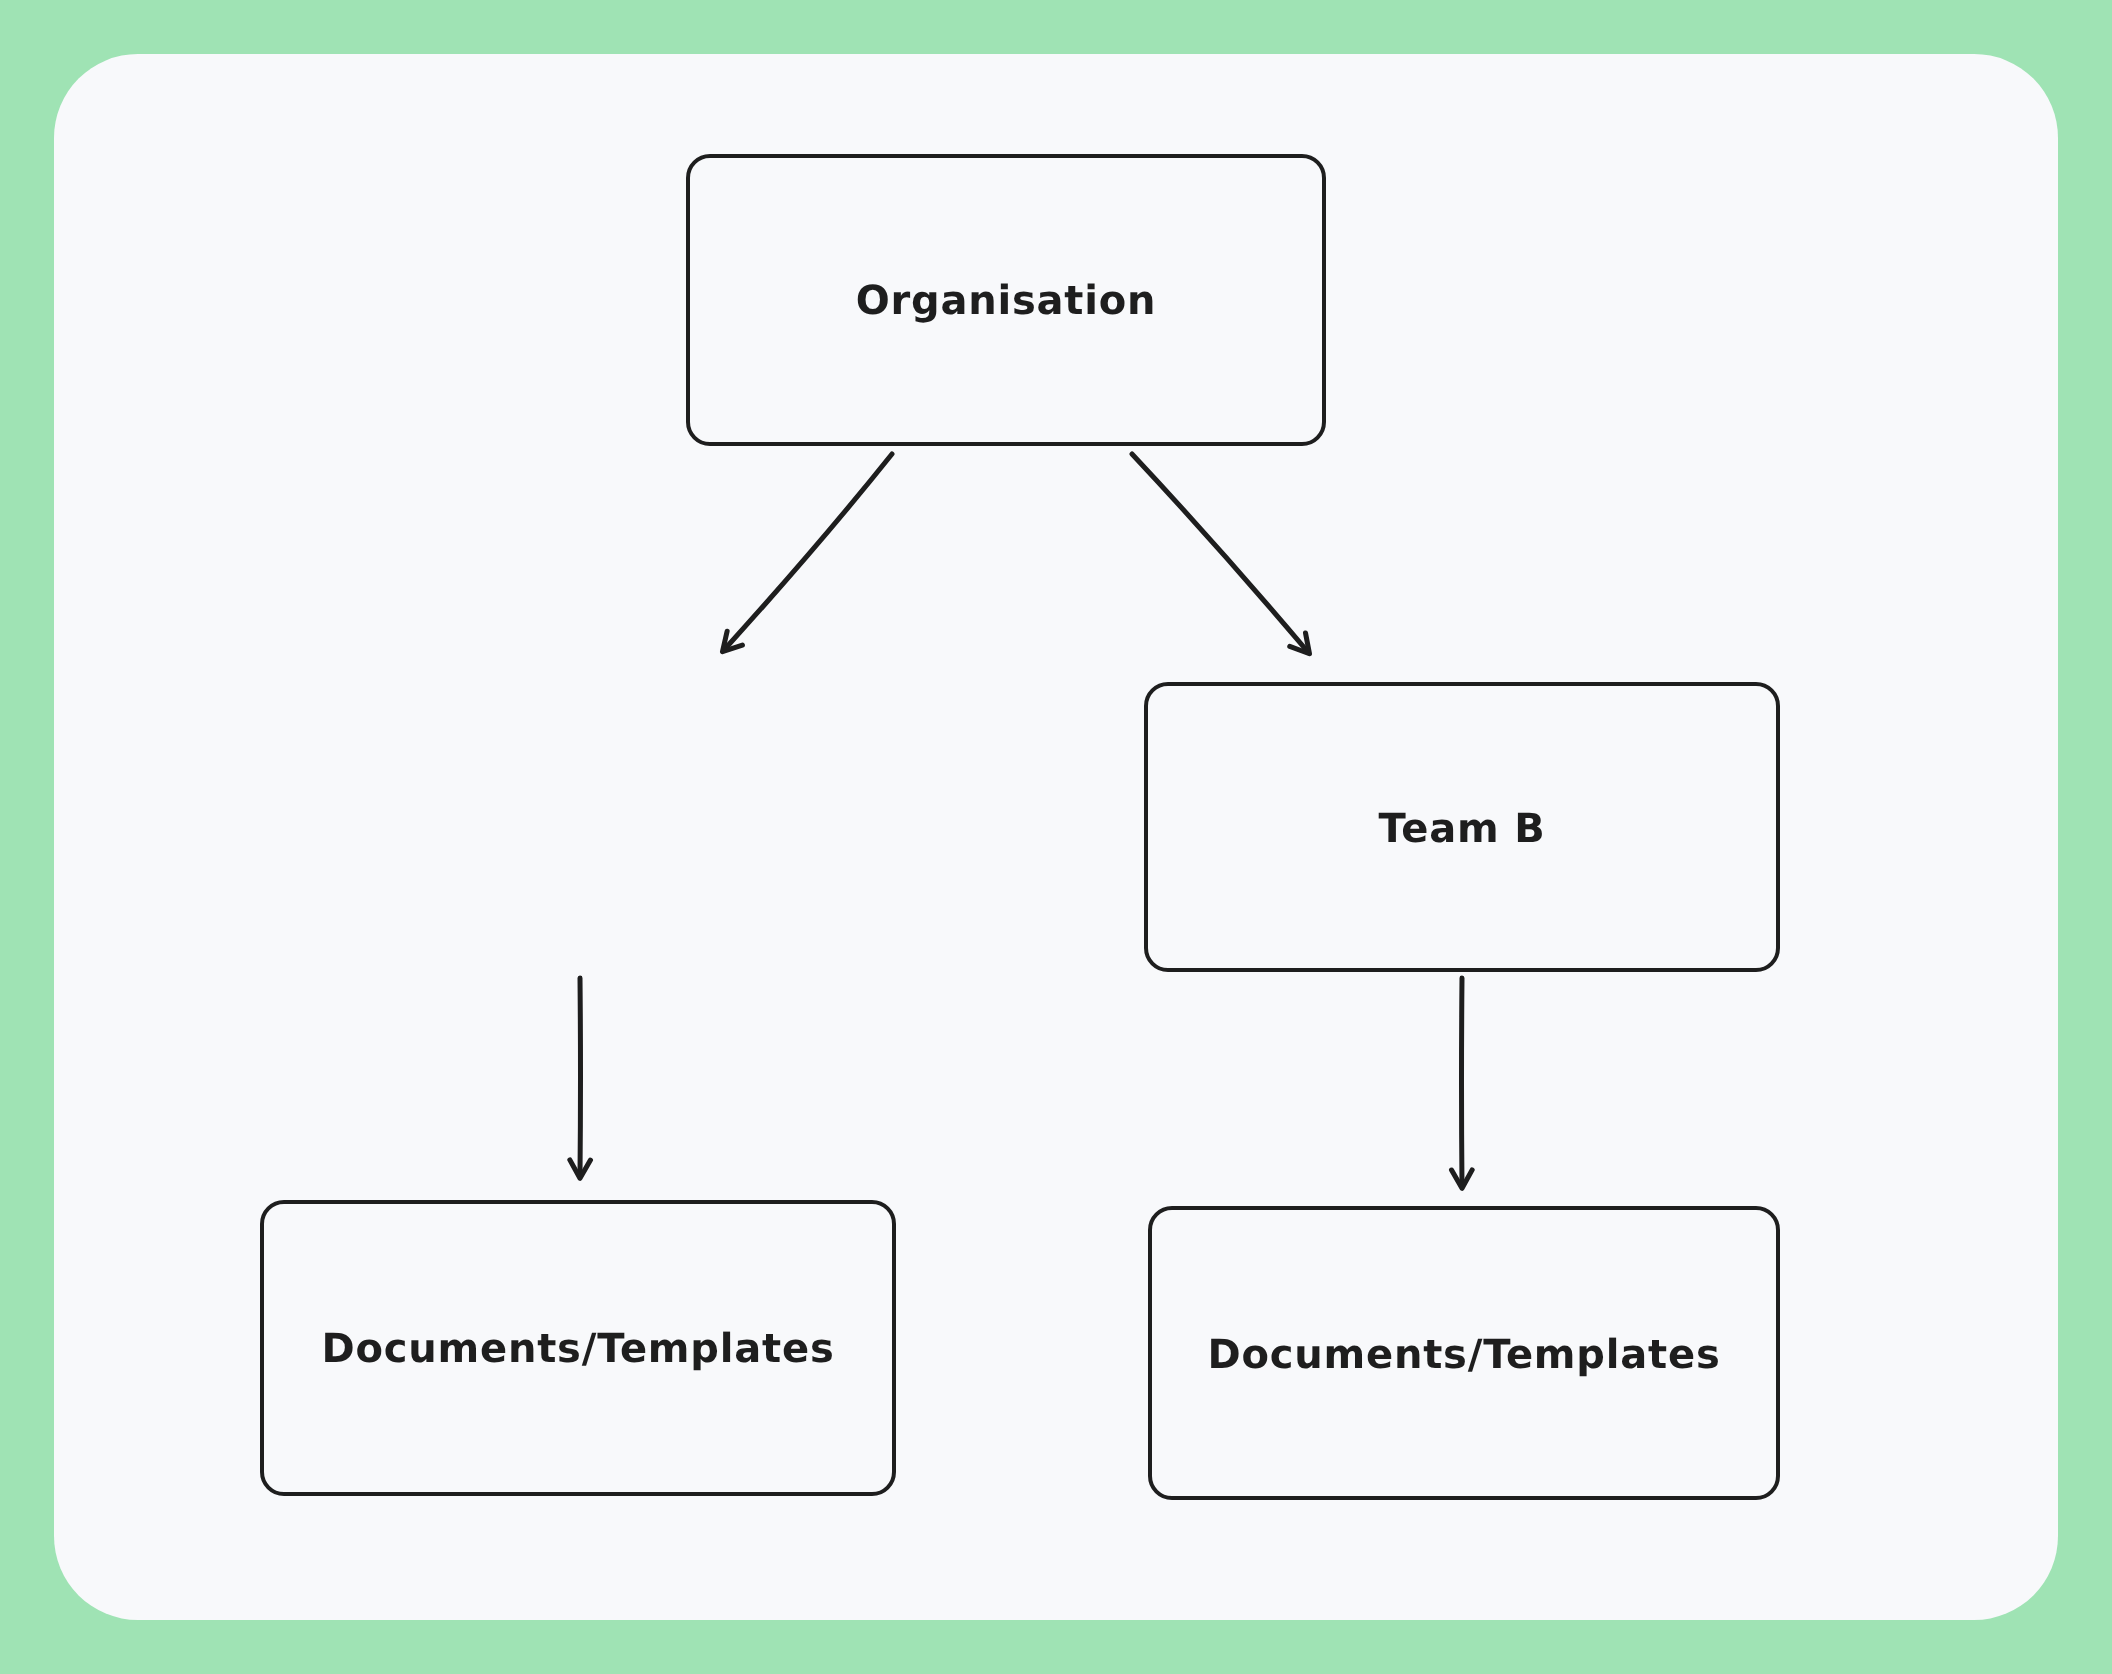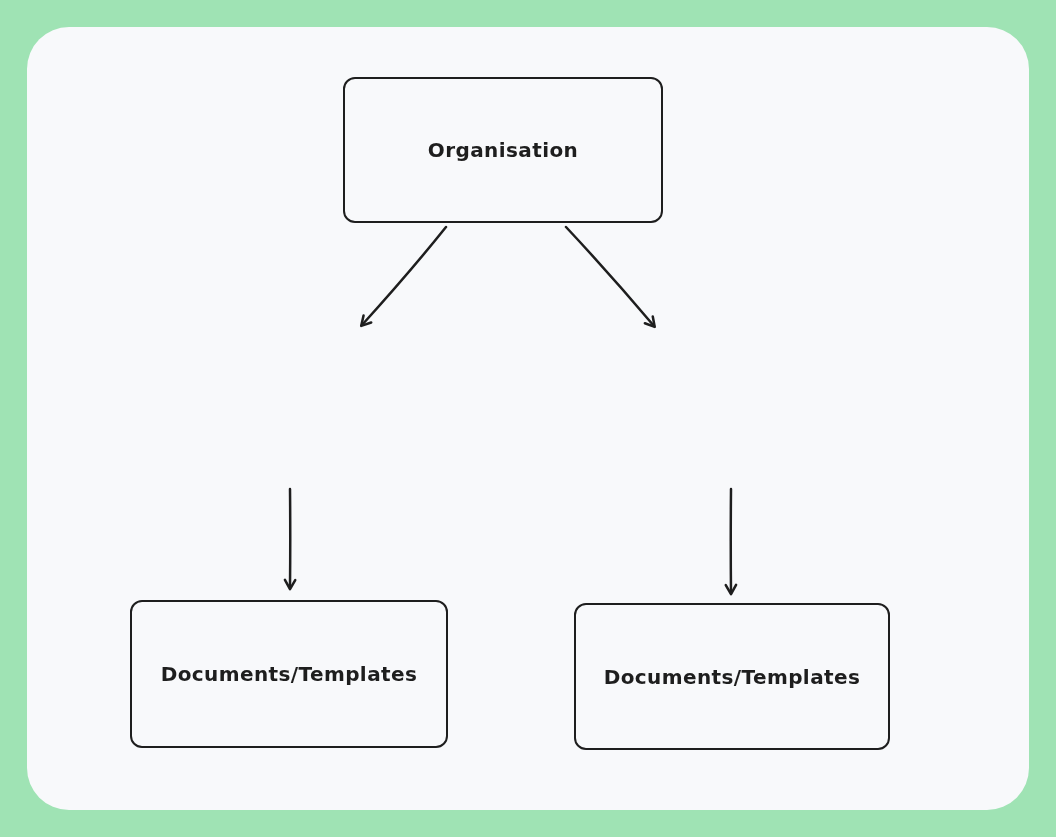--- a/index.html
+++ b/index.html
@@ -78,20 +78,23 @@
     <path class="edge" d="M566,227 Q610,274 654,326" marker-end="url(#arrowhead)"></path>
     <path class="edge" d="M290,489 Q290.5,538 290,588" marker-end="url(#arrowhead)"></path>
     <path class="edge" d="M731,489 Q730.5,541 731,593" marker-end="url(#arrowhead)"></path>
   </svg>
 
   <div class="node" id="node-organisation">
     <span class="label">Organisation</span>
   </div>
 
 
+  <div class="node" id="node-team-b">
+    <span class="label">Team B</span>
+  </div>
 
   <div class="node" id="node-team-a-documents">
     <span class="label">Documents/Templates</span>
   </div>
 
   <div class="node" id="node-team-b-documents">
     <span class="label">Documents/Templates</span>
   </div>
 </div>
 

